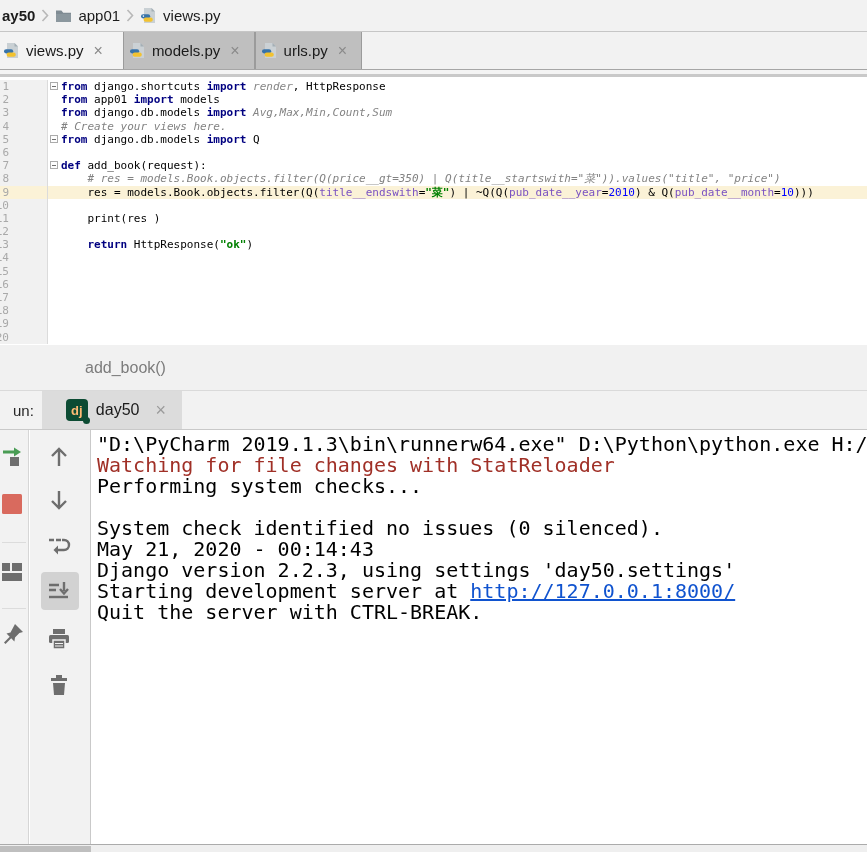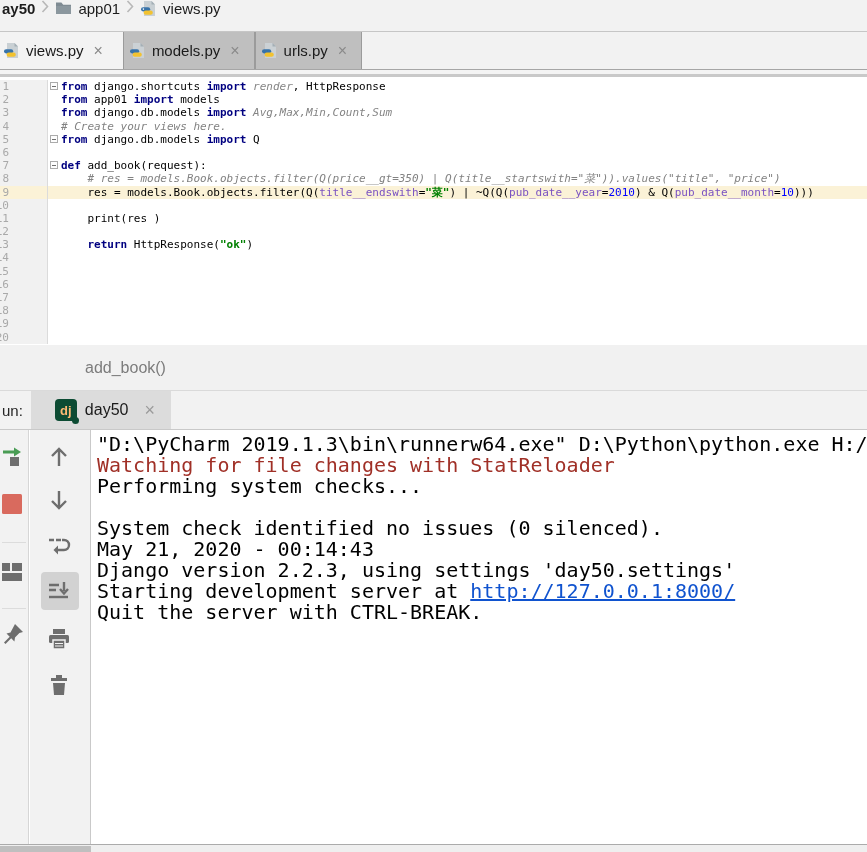--- a/index.html
+++ b/index.html
@@ -6,21 +6,21 @@
   html,body { margin:0; padding:0; }
   body {
     width:867px; height:852px; overflow:hidden; position:relative;
     background:#fff; font-family:"Liberation Sans", sans-serif;
     -webkit-font-smoothing:antialiased;
   }
   .abs { position:absolute; }
 
   
   #breadcrumb { left:0; top:0; width:867px; height:31px; background:#F2F2F2;
-    display:flex; padding-left:2px; gap:6px; }
+    display:flex; align-items:center; padding-left:2px; gap:6px; }
   #breadcrumb .bc-label { font-size:15px; color:#1c1c1c; }
   #breadcrumb .bc-root { font-weight:bold; }
   .chev { width:8px; height:13px; flex:none; }
 
   
   #tabbar { left:0; top:31px; width:867px; height:39px; background:#F2F2F2;
     border-top:1px solid #C6C6C6; border-bottom:1px solid #A6A6A6;
     display:flex; align-items:stretch; }
   .etab { display:flex; align-items:center; gap:6px; font-size:15px; color:#1a1a1a; }
   .etab.active { background:#F3F3F3; padding:0 20px 0 3px; }
@@ -52,21 +52,21 @@
 
   
   #funcbar { left:0; top:345px; width:867px; height:45px; background:#F1F1F1;
     display:flex; align-items:center; padding-left:85px; }
   #funcbar .ctx { font-size:16px; color:#7C7C7C; }
 
   
   #runrow { left:0; top:390px; width:867px; height:40px; background:#F2F2F2;
     border-top:1px solid #DADADA; border-bottom:1px solid #C9C9C9;
     display:flex; align-items:stretch; }
-  #runrow .runlabel { align-self:center; padding-left:2px; font-size:15px; color:#262626;text-align:right; }
+  #runrow .runlabel { align-self:center; padding-left:13px; font-size:15px; color:#262626;text-align:right; }
   .runtab { margin-left:8px; background:#DCDCDC; display:flex; align-items:center; padding:0 16px 0 24px; gap:8px; }
   .djicon { width:22px; height:22px; background:#0C4B33; border-radius:4px; position:relative; flex:none;
     color:#fdba74; font-weight:bold; font-size:13px; display:flex; align-items:center; justify-content:center; }
   .djicon::after { content:""; position:absolute; right:-2px; bottom:-3px; width:7px; height:7px; border-radius:50%; background:#0C4B33; }
   .runtab .lbl { font-size:16px; color:#1a1a1a; }
   .runtab .x { color:#9b9b9b; font-size:18px; margin-left:8px; line-height:1; }
 
   
   #consolearea { left:0; top:430px; width:867px; height:415px; }
   .col1 { position:absolute; left:0; top:0; bottom:0; width:29px; background:#F2F2F2; border-right:1px solid #D6D6D6; }

